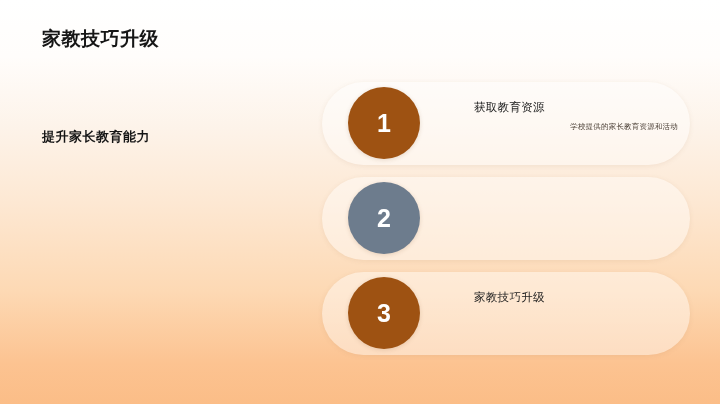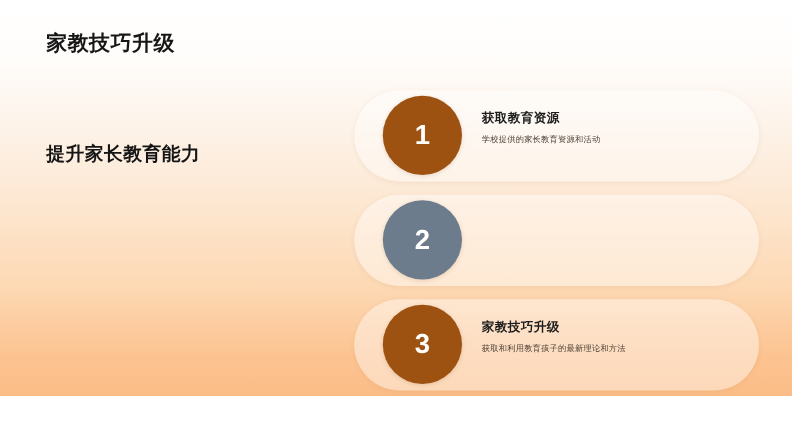--- a/index.html
+++ b/index.html
@@ -7,21 +7,21 @@
     padding: 0;
     background: #ffffff;
   }
   body {
     font-family: "Liberation Sans", "DejaVu Sans", sans-serif;
   }
 
   #slide {
     position: relative;
     width: 720px;
-    height: 360px;
+    height: 404px;
     overflow: hidden;
     background: linear-gradient(to bottom,
         #ffffff 0%,
         #fffdfb 14%,
         #fdf3e9 32%,
         #fde8d3 50%,
         #fdd9b4 72%,
         #fcc391 90%,
         #fbbd87 100%);
   }
@@ -35,21 +35,21 @@
     font-weight: bold;
     color: #161616;
     letter-spacing: 0.5px;
     white-space: nowrap;
   }
 
   .section-heading {
     position: absolute;
     left: 42px;
     top: 128px;
-    font-size: 17px;
+    font-size: 13px;
     font-weight: bold;
     color: #151515;
     letter-spacing: 0.5px;
     white-space: nowrap;
     text-align: center;
   }
 
   
   .cards {
     position: absolute;
@@ -93,32 +93,34 @@
 
   .card-text {
     position: absolute;
     left: 116px;
     top: 18px;
     width: 240px;
   }
 
   .card-title {
     font-size: 11.5px;
-    font-weight: bold;
+    font-weight: normal;
     color: #1d1d1d;
     letter-spacing: 0.3px;
     margin-bottom: 7px;
     white-space: nowrap;
+    margin-left: 36px;
   }
 
   .card-sub {
     font-size: 7.5px;
     color: #4d4238;
     letter-spacing: 0.2px;
     white-space: nowrap;
+    text-align: right;
   }
 </style>
 </head>
 <body>
 
 <div id="slide">
 
   <div class="slide-title">家教技巧升级</div>
 
   <div class="section-heading">提升家长教育能力</div>
@@ -137,18 +139,17 @@
     <div class="card-row">
       <div class="card-panel"></div>
       <div class="card-circle" style="background-color: rgb(109, 124, 141);">2</div>
     </div>
 
     <div class="card-row">
       <div class="card-panel"></div>
       <div class="card-circle" style="background-color: rgb(158, 82, 18);">3</div>
       <div class="card-text">
         <div class="card-title">家教技巧升级</div>
-        <div class="card-sub">获取和利用教育孩子的最新理论和方法</div>
       </div>
     </div>
 
   </div>
 </div>
 
 </body></html>

